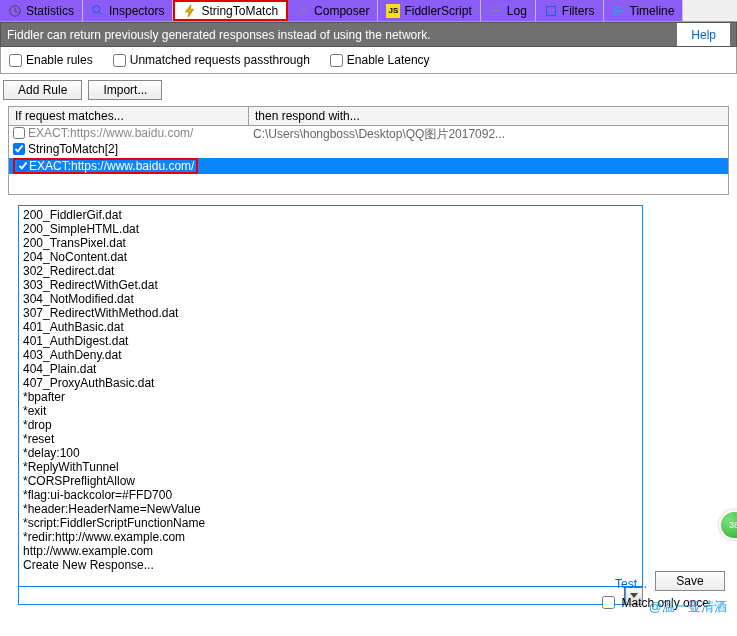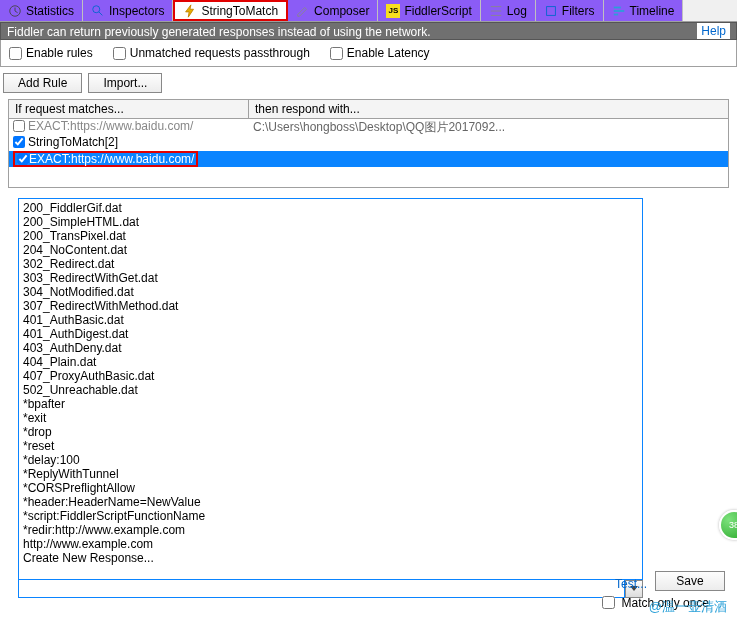--- a/index.html
+++ b/index.html
@@ -1,22 +1,22 @@
 <!DOCTYPE html>
 <html><head>
 <meta charset="utf-8">
 <style>
   * { box-sizing: border-box; }
   body { margin: 0; font-family: Tahoma, "Segoe UI", sans-serif; font-size: 12px; color: #000; background: #fff; width: 737px; height: 636px; overflow: hidden; position: relative; }
   .tabs { display: flex; border-bottom: 1px solid #a0a0a0; height: 22px; align-items: center; background: #f0f0f0; }
   .tab { display: flex; align-items: center; gap: 4px; padding: 2px 8px; background: #8b5cf6; border-right: 1px solid #c0c0c0; height: 100%; cursor: pointer; white-space: nowrap; }
   .tab.active { border: 2px solid #e00000; background: #fff; position: relative; }
   .tab svg, .tab span.icon { width: 14px; height: 14px; display: inline-block; }
-  .info-bar { display: flex; align-items: flex-end; justify-content: space-between; background: #707070; color: #fff; height: 18px; padding: 0 6px; border: 1px solid #555; }
-  .info-bar .help { background: #fff; color: #0066cc; padding: 0 4px; height: 100%; display: flex; align-items: center; }
+  .info-bar { display: flex; align-items: center; justify-content: space-between; background: #707070; color: #fff; height: 25px; padding: 0 6px; border: 1px solid #555; }
+  .info-bar .help { background: #fff; color: #0066cc; padding: 0 14px; height: 100%; display: flex; align-items: center; }
   .options { display: flex; gap: 20px; padding: 6px 8px; border: 1px solid #a0a0a0; border-top: none; }
   .check-opt { display: flex; align-items: center; gap: 4px; }
   .check-opt input { margin: 0; }
   .buttons-row { display: flex; gap: 6px; padding: 6px 3px; }
   .btn { background: linear-gradient(#fdfdfd,#ececec); border: 1px solid #888; padding: 2px 14px; cursor: pointer; min-width: 70px; text-align: center; }
   .headers { display: flex; border: 1px solid #a0a0a0; border-bottom: none; }
   .headers .col { padding: 2px 6px; background: #f4f4f4; }
   .headers .col1 { width: 240px; border-right: 1px solid #a0a0a0; }
   .headers .col2 { flex: 1; }
   .rules { border: 1px solid #a0a0a0; }
@@ -159,28 +159,28 @@
       <div class="item">204_NoContent.dat</div>
       <div class="item">302_Redirect.dat</div>
       <div class="item">303_RedirectWithGet.dat</div>
       <div class="item">304_NotModified.dat</div>
       <div class="item">307_RedirectWithMethod.dat</div>
       <div class="item">401_AuthBasic.dat</div>
       <div class="item">401_AuthDigest.dat</div>
       <div class="item">403_AuthDeny.dat</div>
       <div class="item">404_Plain.dat</div>
       <div class="item">407_ProxyAuthBasic.dat</div>
-      <div class="item">502_Unreachable.dat</div>
       <div class="item">*bpafter</div>
       <div class="item">*exit</div>
       <div class="item">*drop</div>
       <div class="item">*reset</div>
       <div class="item">*delay:100</div>
       <div class="item">*ReplyWithTunnel</div>
       <div class="item">*CORSPreflightAllow</div>
+      <div class="item">*flag:ui-backcolor=#FFD700</div>
       <div class="item">*header:HeaderName=NewValue</div>
       <div class="item">*script:FiddlerScriptFunctionName</div>
       <div class="item">*redir:http://www.example.com</div>
       <div class="item">http://www.example.com</div>
       <div class="item">Create New Response...</div>
     </div>
 </div>
 <div class="input-row">
   <input class="text-input" type="text" style="">
   <div class="dd-btn">

